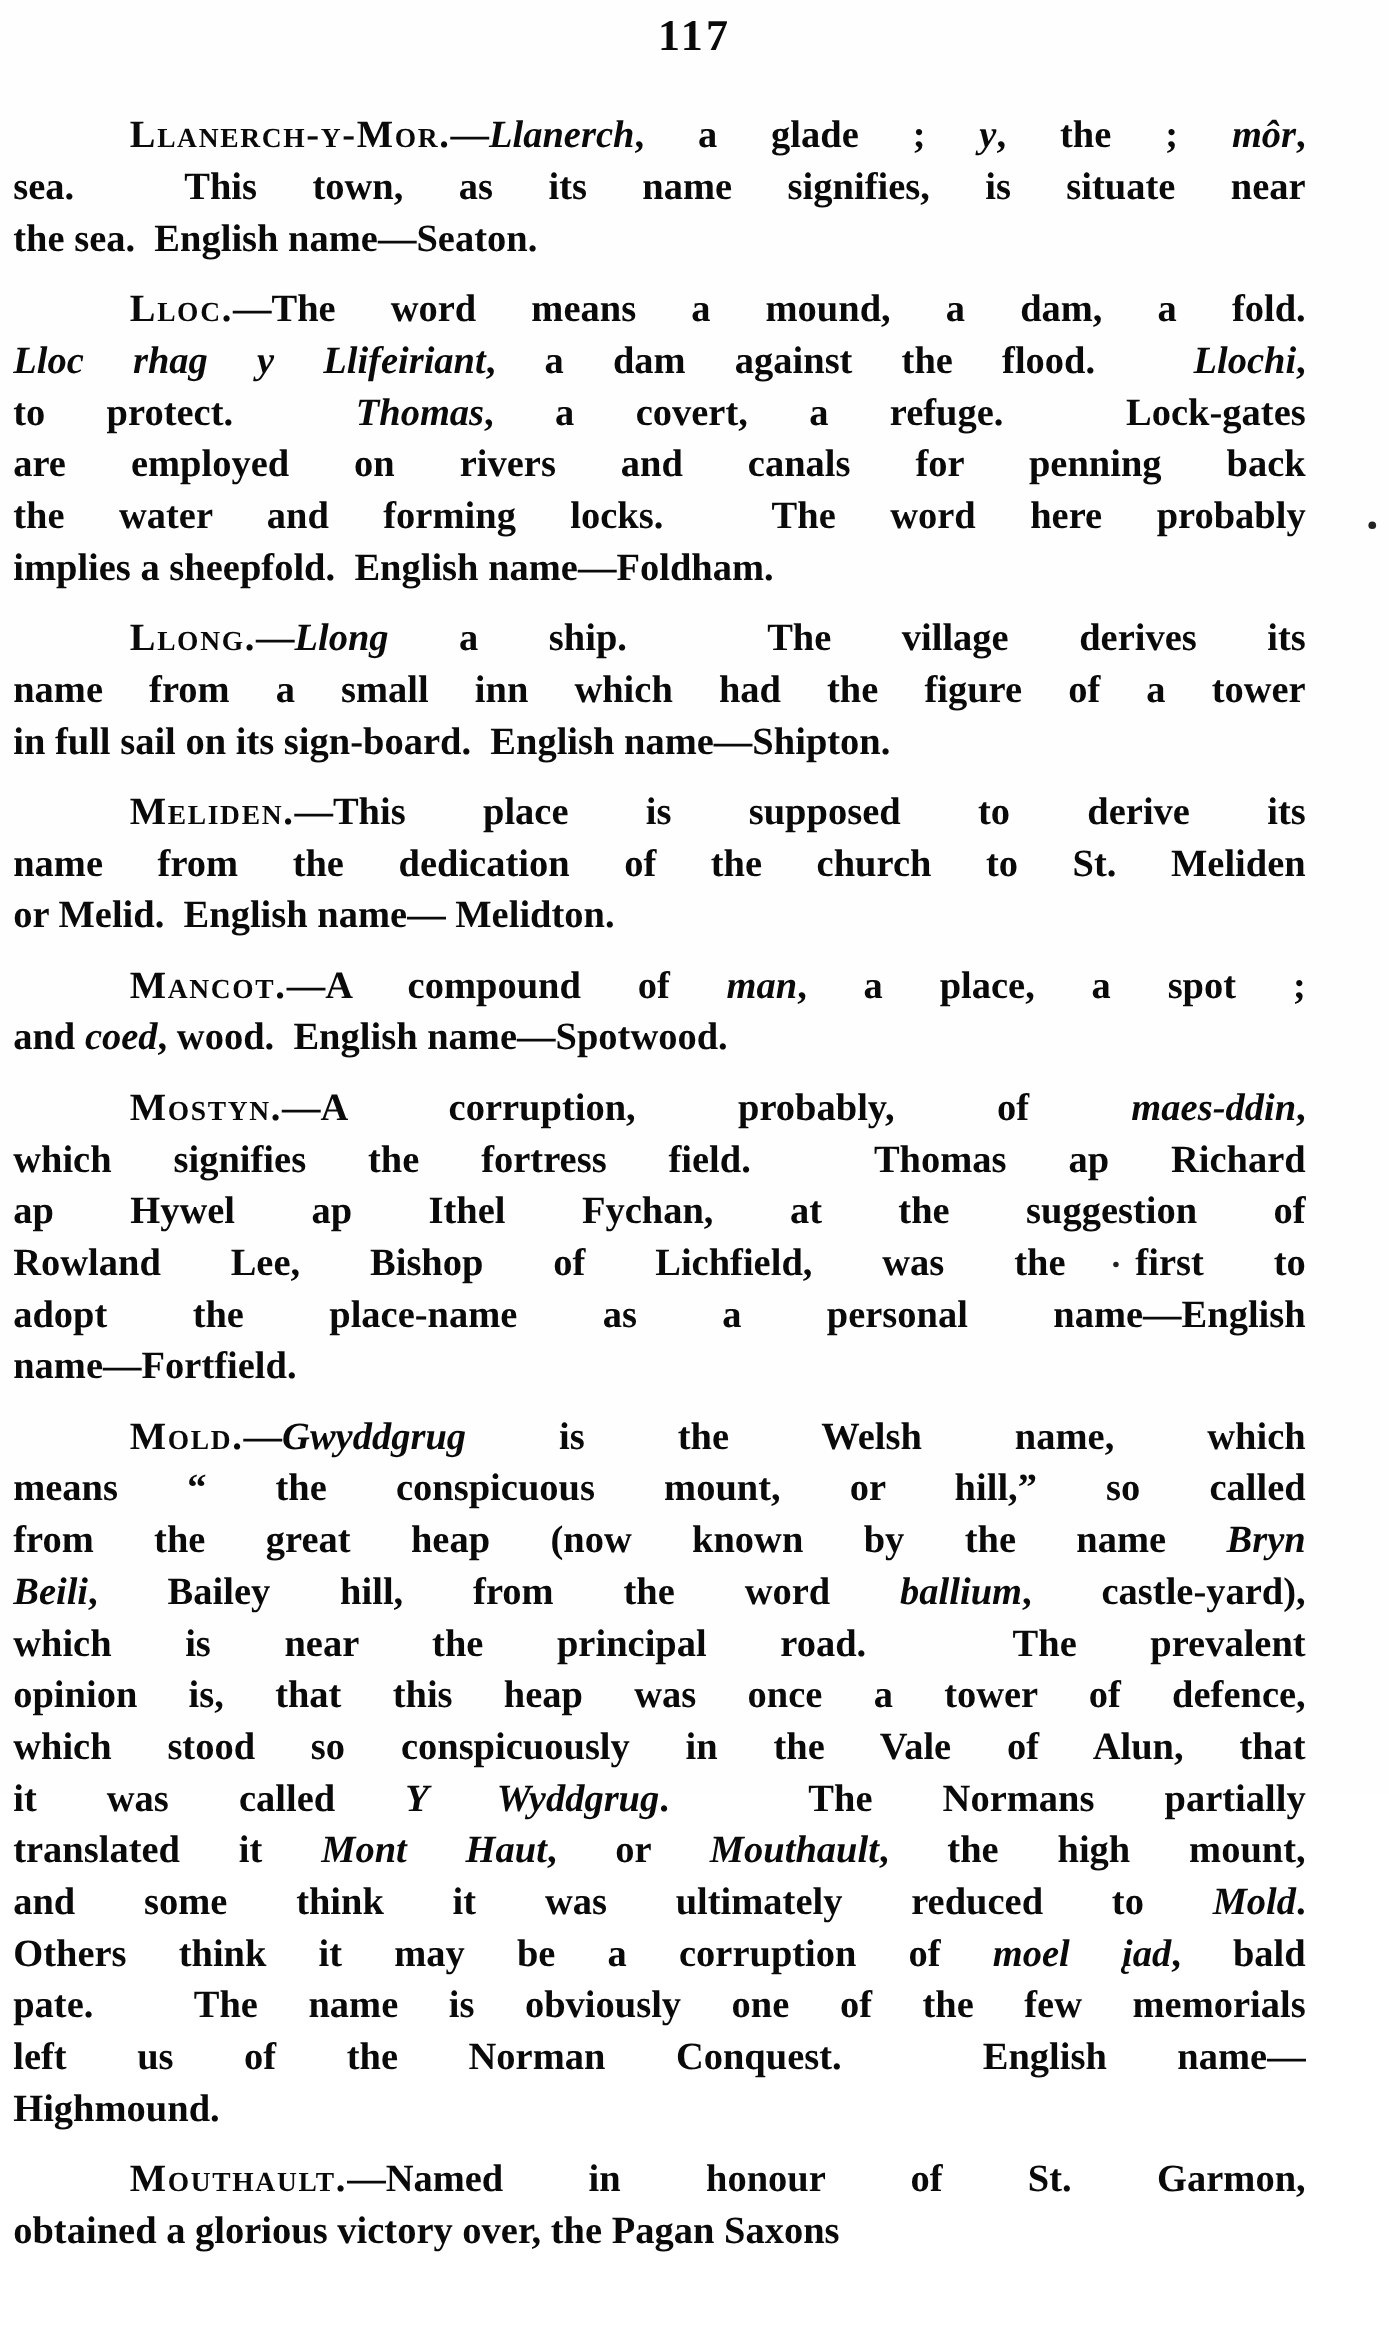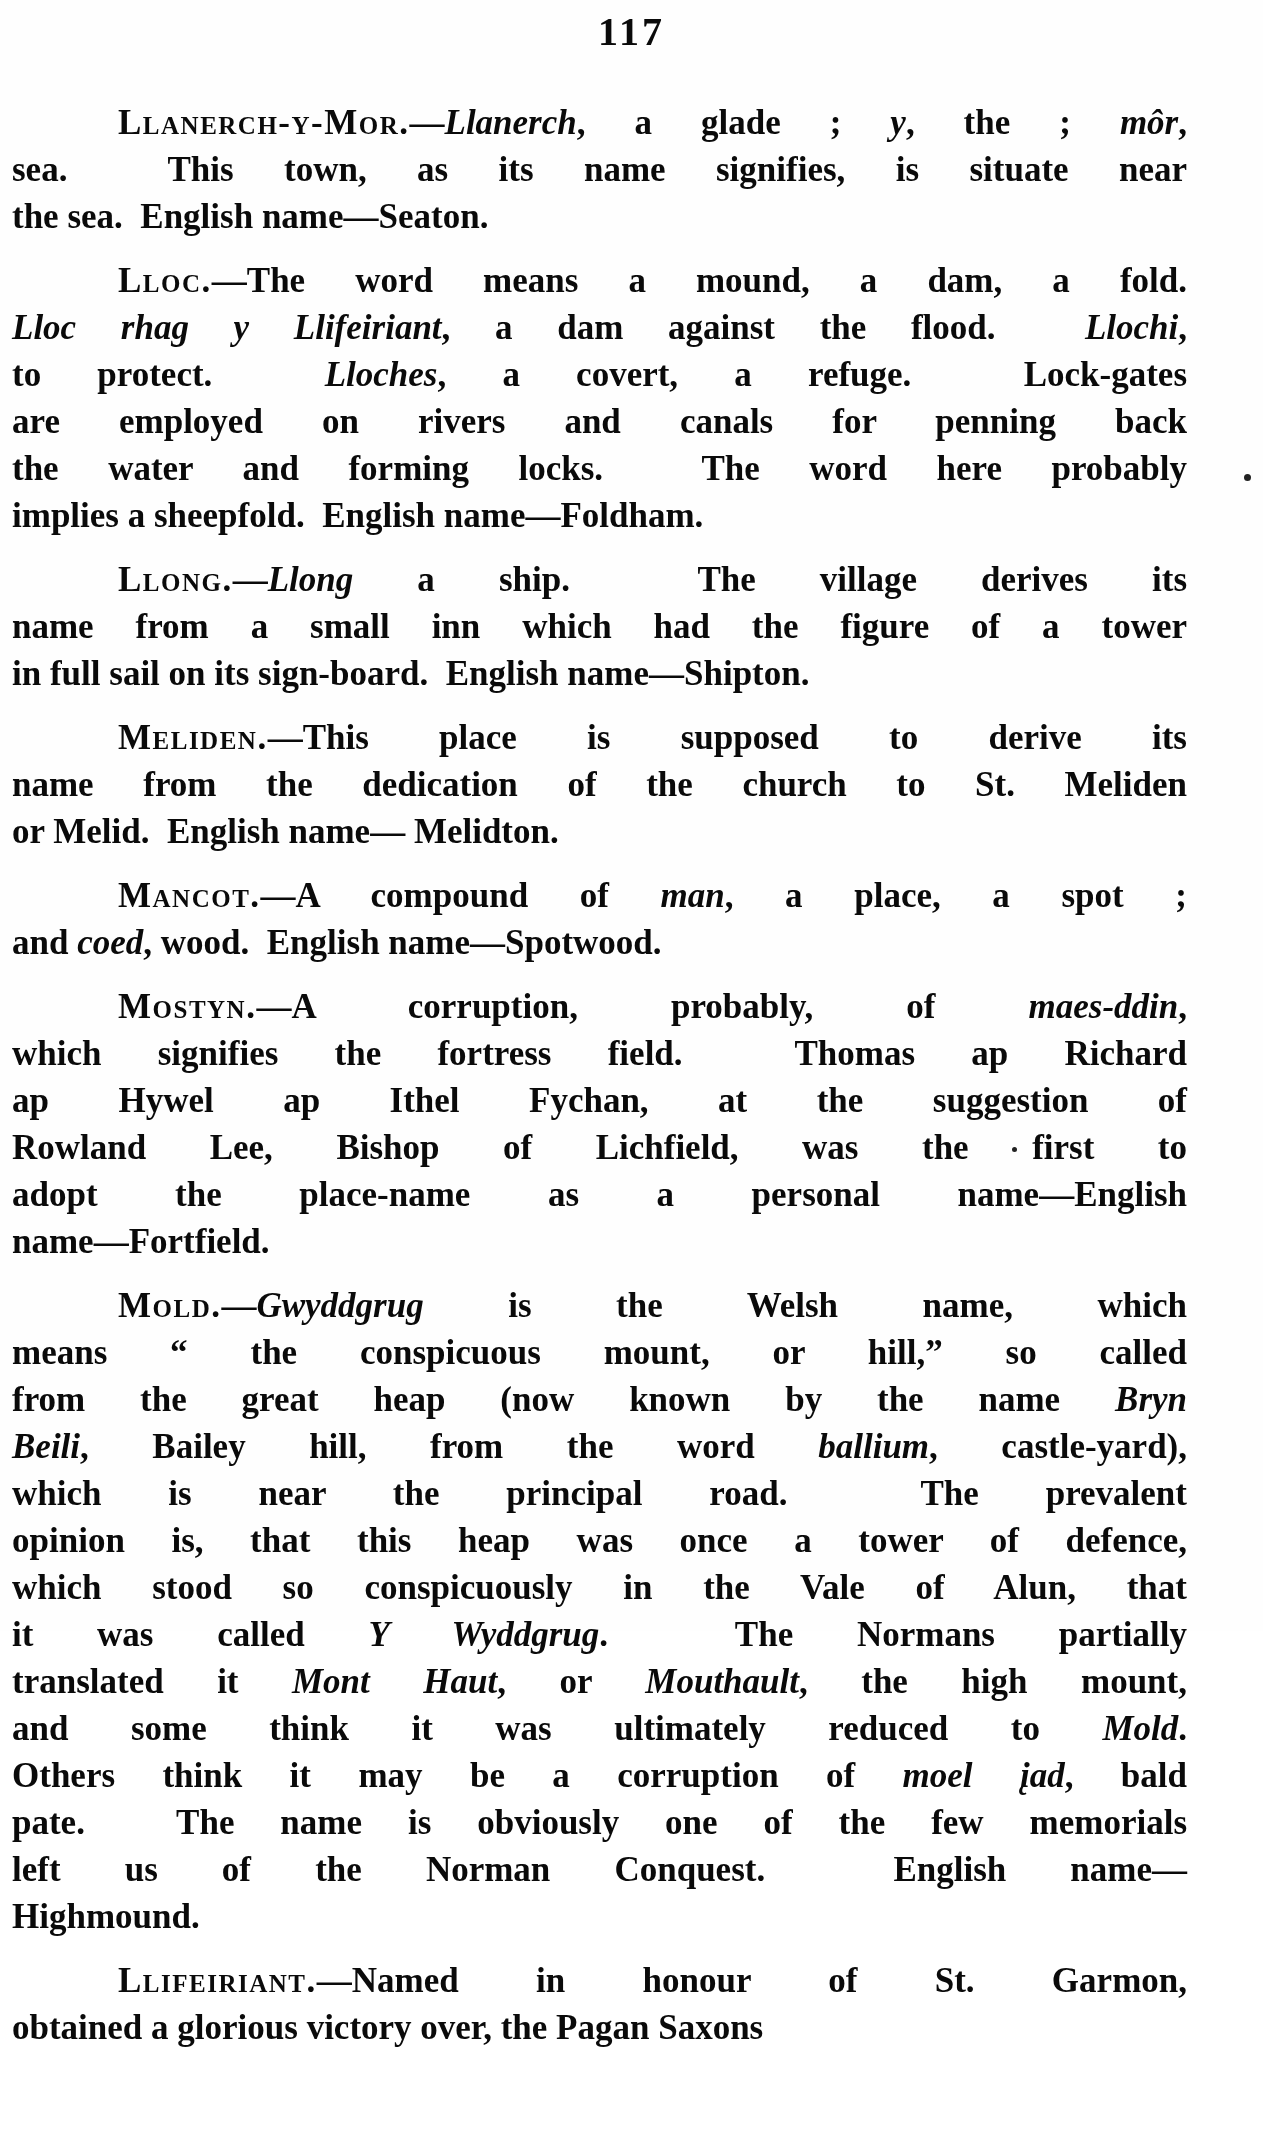--- a/index.html
+++ b/index.html
@@ -67,21 +67,21 @@
   <div class="page-number">117</div>
   <div class="text-block">
       <div class="para">
         <div class="line first"><span class="sc">Llanerch-y-Mor.</span><span class="n">—</span><span class="i">Llanerch</span><span class="n">, a glade ; </span><span class="i">y</span><span class="n">, the ; </span><span class="i">môr</span><span class="n">,</span></div>
         <div class="line"><span class="n">sea.&nbsp; This town, as its name signifies, is situate near</span></div>
         <div class="line last"><span class="n">the sea.&nbsp; English name—Seaton.</span></div>
       </div>
       <div class="para">
         <div class="line first"><span class="sc">Lloc.</span><span class="n">—The word means a mound, a dam, a fold.</span></div>
         <div class="line"><span class="i">Lloc rhag y Llifeiriant</span><span class="n">, a dam against the flood.&nbsp; </span><span class="i">Llochi</span><span class="n">,</span></div>
-        <div class="line"><span class="n">to protect.&nbsp; </span><span class="i">Lloches</span><span class="n">, a covert, a refuge.&nbsp; Lock-gates</span></div>
+        <div class="line"><span class="n">to protect.&nbsp; </span><span class="i">Thomas</span><span class="n">, a covert, a refuge.&nbsp; Lock-gates</span></div>
         <div class="line"><span class="n">are employed on rivers and canals for penning back</span></div>
         <div class="line"><span class="n">the water and forming locks.&nbsp; The word here probably</span></div>
         <div class="line last"><span class="n">implies a sheepfold.&nbsp; English name—Foldham.</span></div>
       </div>
       <div class="para">
         <div class="line first"><span class="sc">Llong.</span><span class="n">—</span><span class="i">Llong</span><span class="n"> a ship.&nbsp; The village derives its</span></div>
         <div class="line"><span class="n">name from a small inn which had the figure of a tower</span></div>
         <div class="line last"><span class="n">in full sail on its sign-board.&nbsp; English name—Shipton.</span></div>
       </div>
       <div class="para">
@@ -111,19 +111,19 @@
         <div class="line"><span class="n">which stood so conspicuously in the Vale of Alun, that</span></div>
         <div class="line"><span class="n">it was called </span><span class="i">Y Wyddgrug</span><span class="n">.&nbsp; The Normans partially</span></div>
         <div class="line"><span class="n">translated it </span><span class="i">Mont Haut</span><span class="n">, or </span><span class="i">Mouthault</span><span class="n">, the high mount,</span></div>
         <div class="line"><span class="n">and some think it was ultimately reduced to </span><span class="i">Mold</span><span class="n">.</span></div>
         <div class="line"><span class="n">Others think it may be a corruption of </span><span class="i">moel įad</span><span class="n">, bald</span></div>
         <div class="line"><span class="n">pate.&nbsp; The name is obviously one of the few memorials</span></div>
         <div class="line"><span class="n">left us of the Norman Conquest.&nbsp; English name—</span></div>
         <div class="line last"><span class="n">Highmound.</span></div>
       </div>
       <div class="para">
-        <div class="line first"><span class="sc">Llifeiriant.</span><span class="n">—Named in honour of St. Garmon,</span></div>
+        <div class="line first"><span class="sc">Mouthault.</span><span class="n">—Named in honour of St. Garmon,</span></div>
         <div class="line last"><span class="n">obtained a glorious victory over, the Pagan Saxons</span></div>
       </div>
     </div>
   <div class="ink-speck speck-1"></div>
   <div class="ink-speck speck-2"></div>
 </div>
 
 </body></html>

